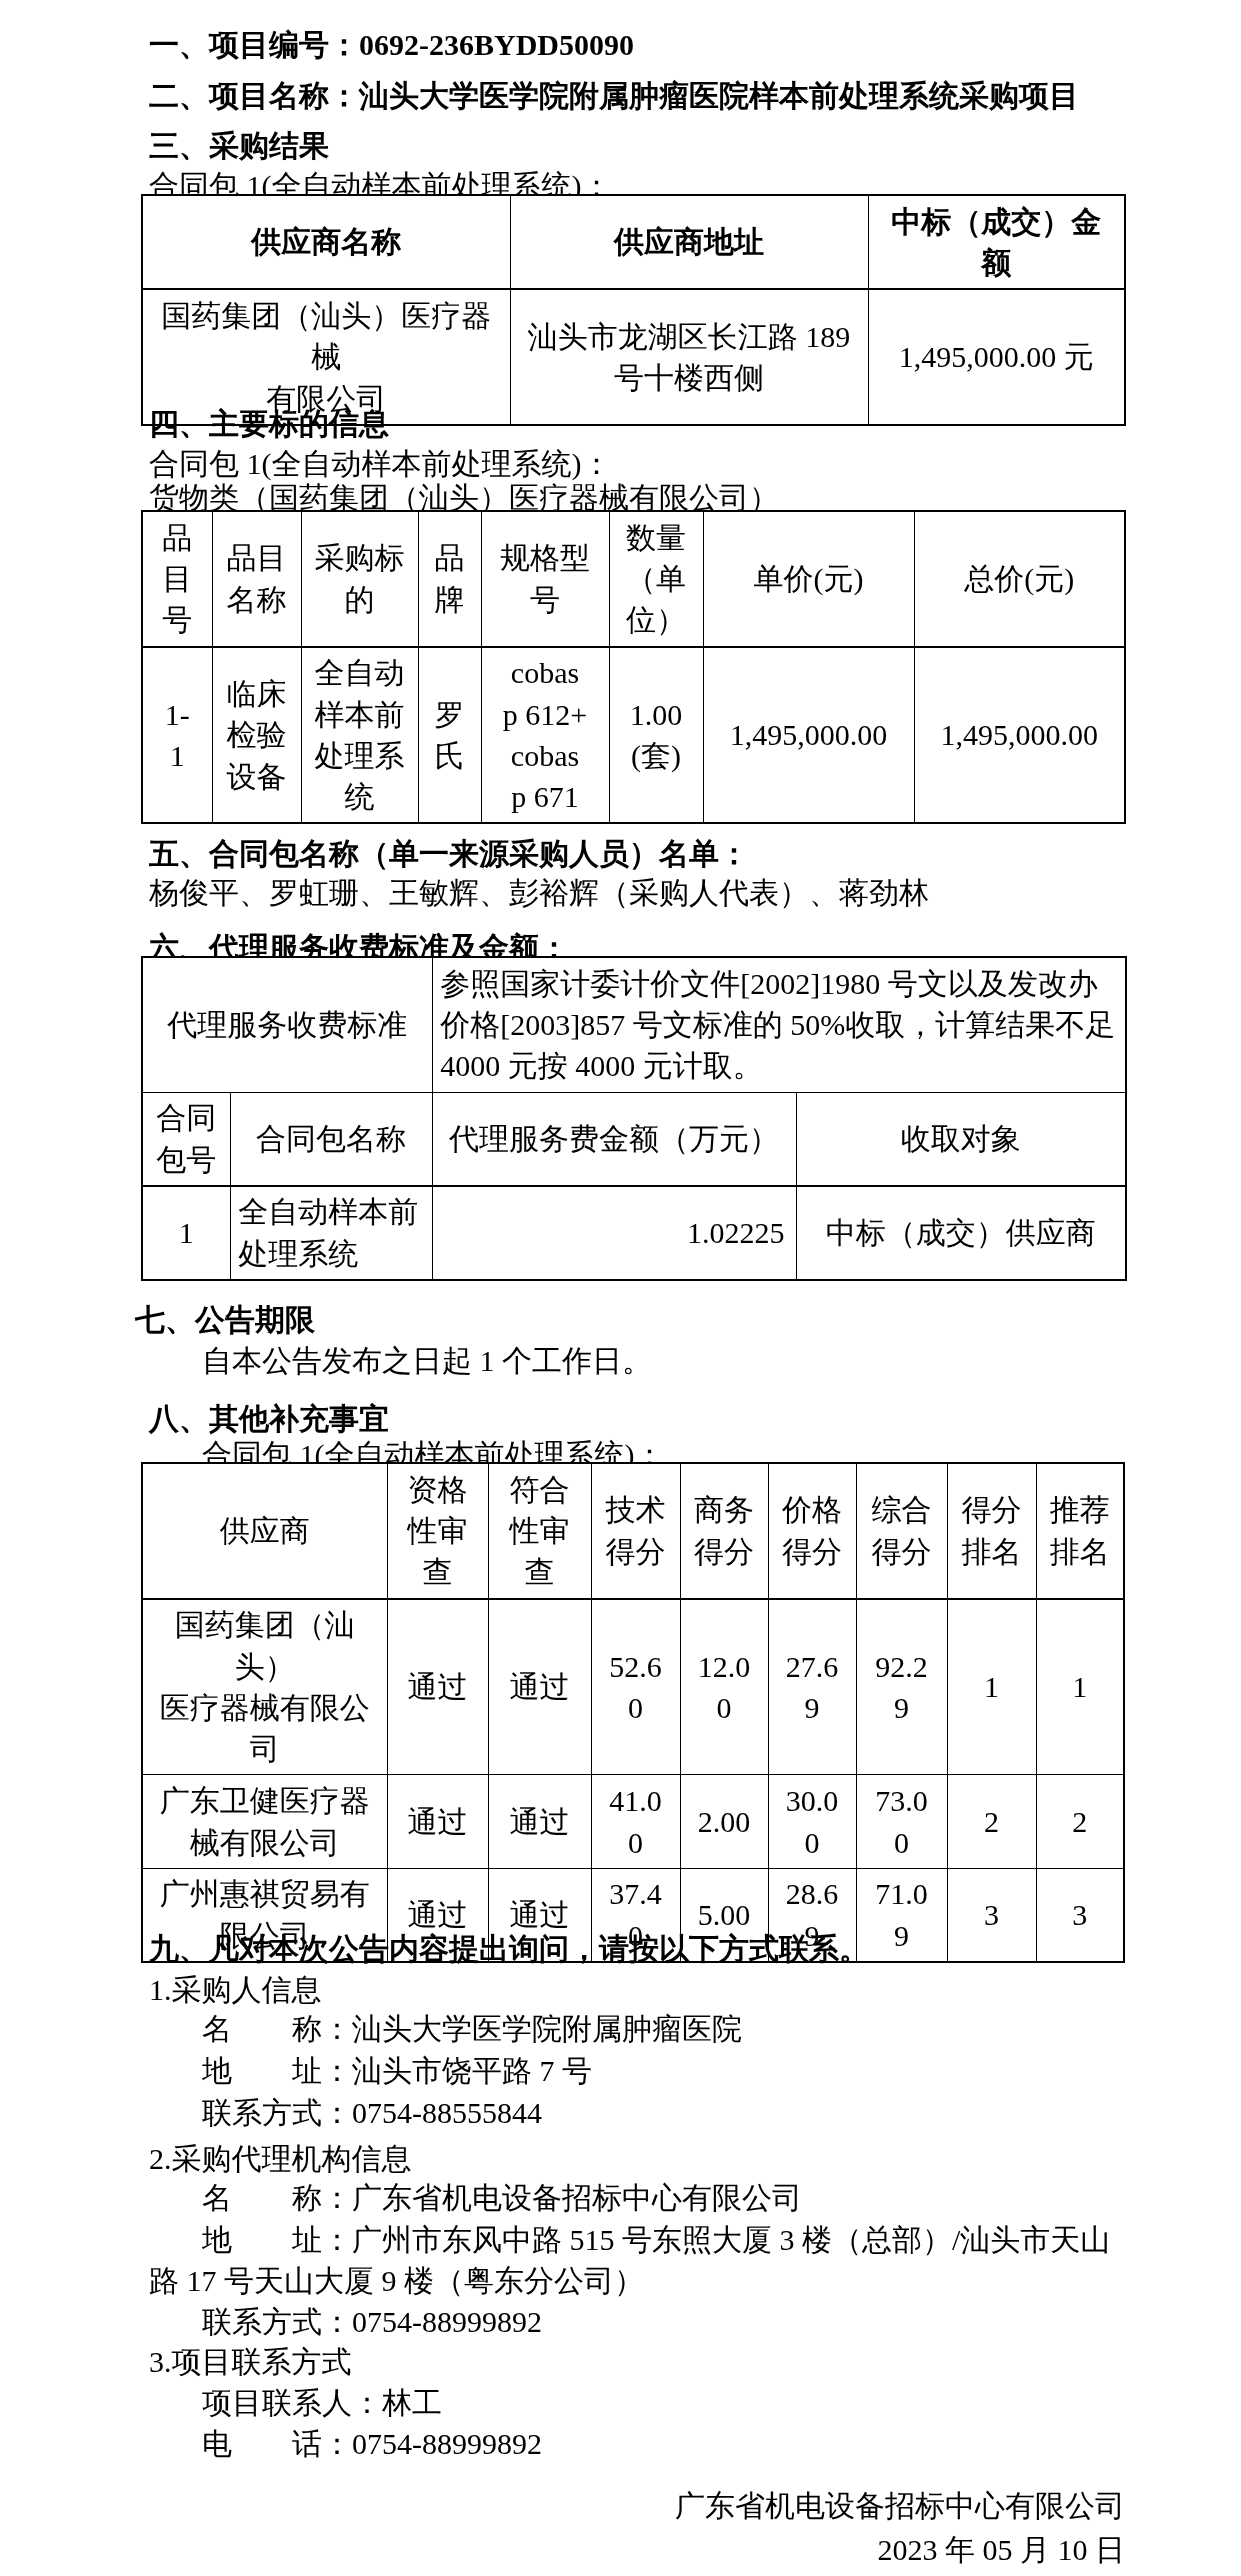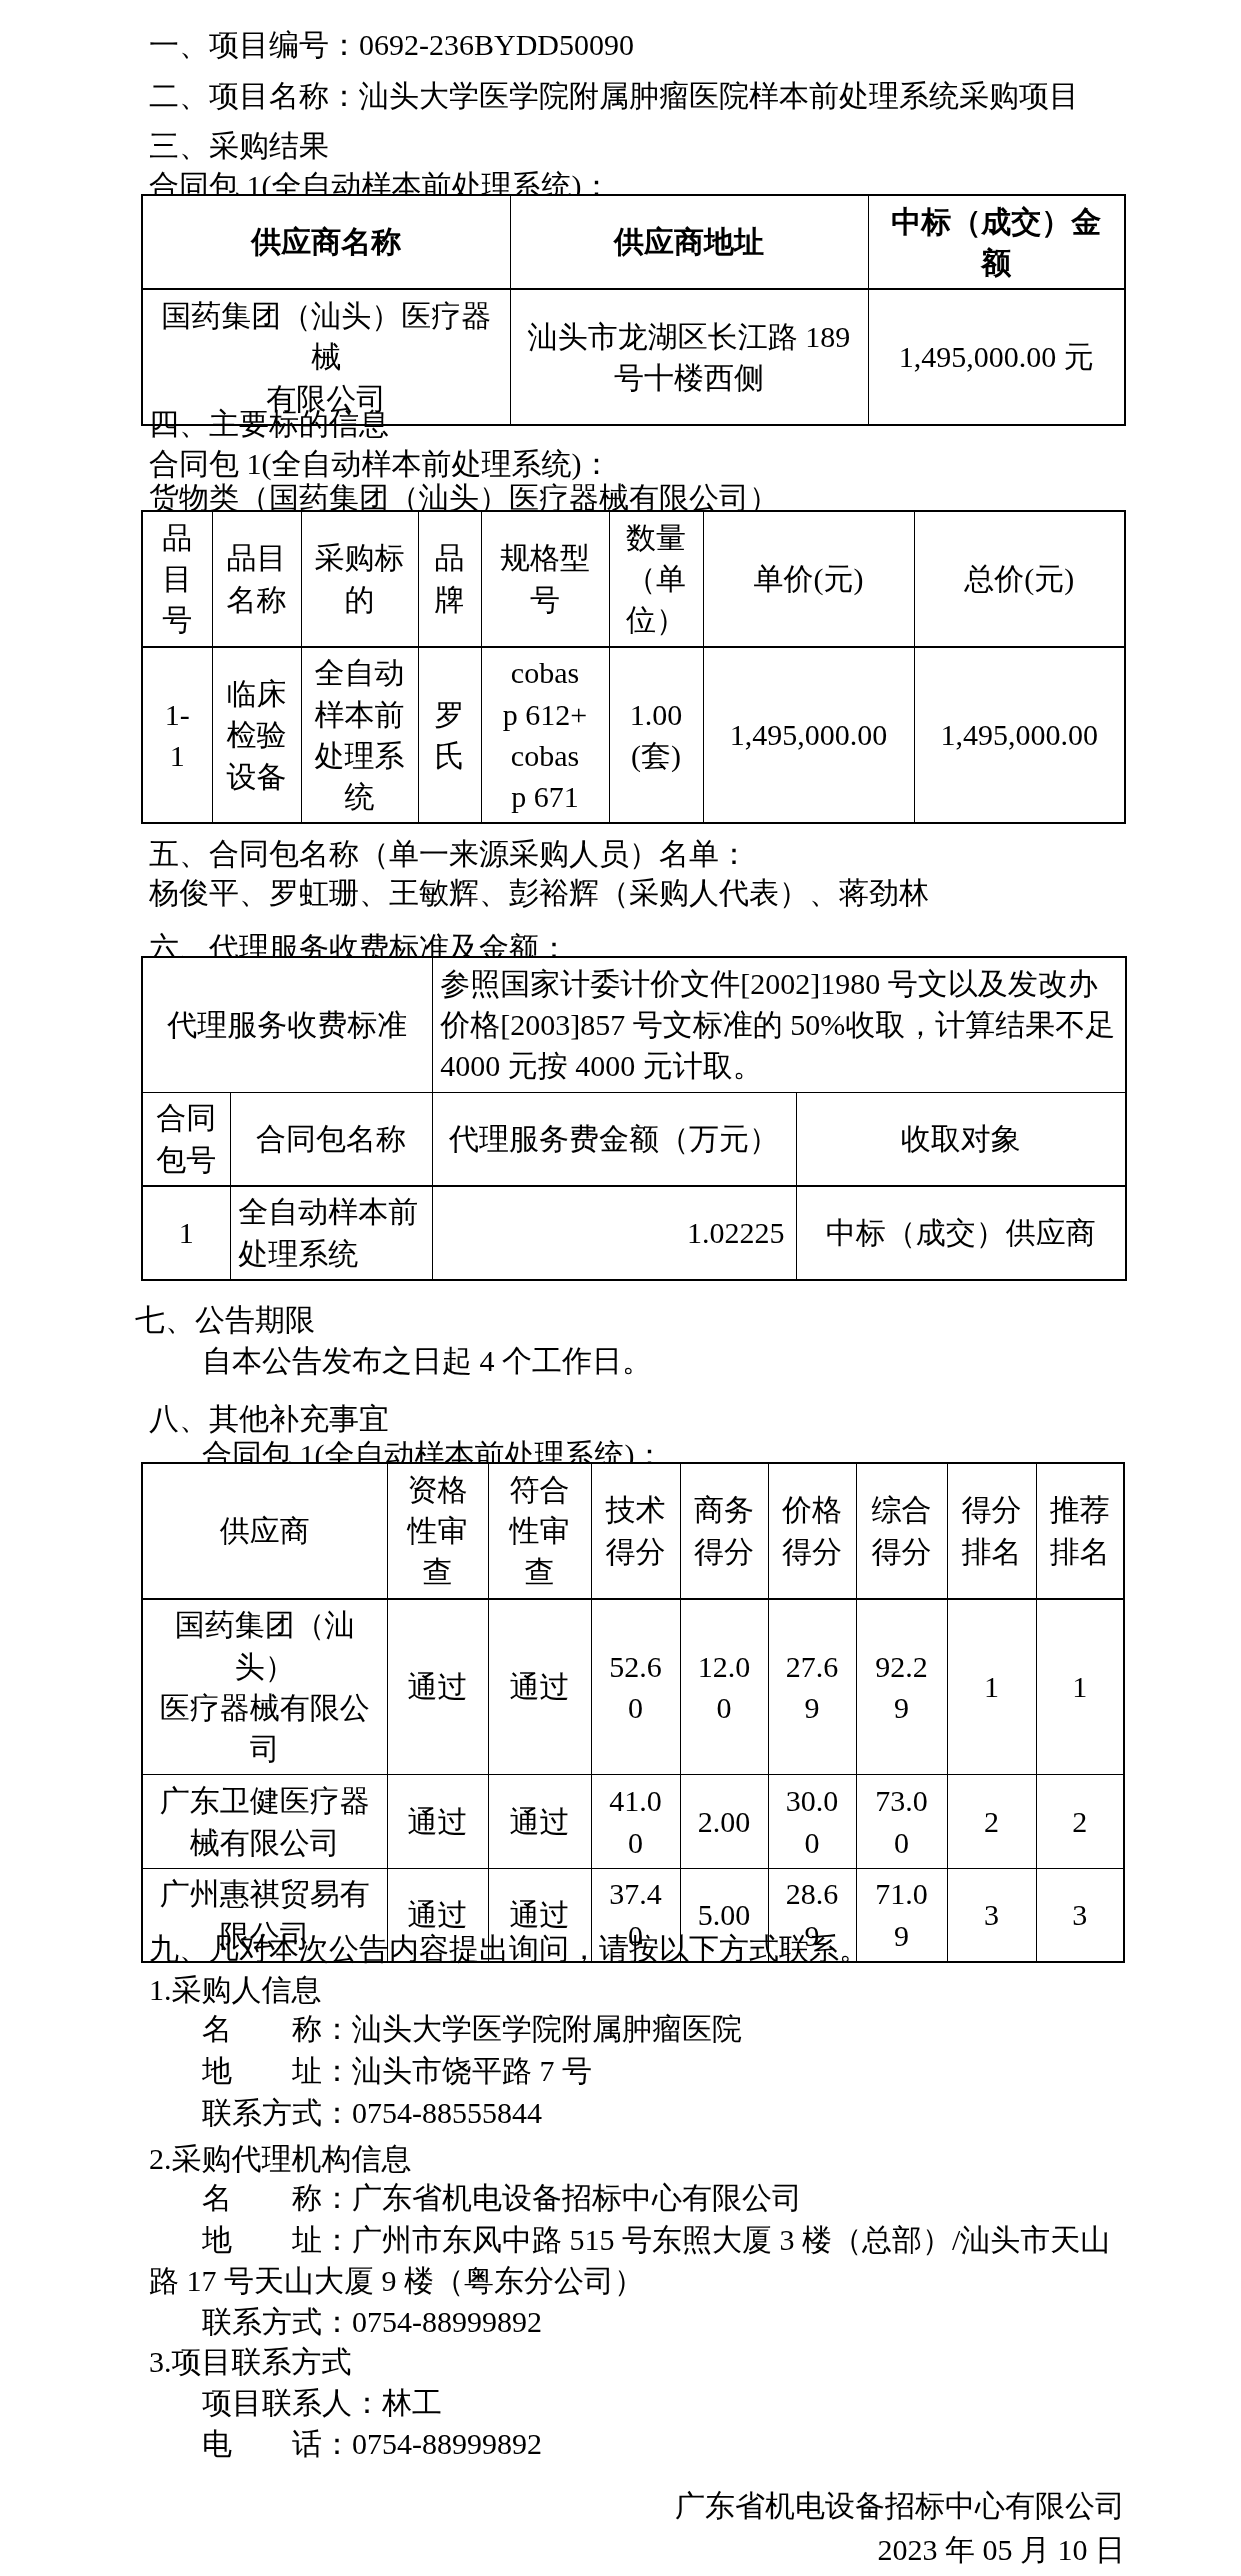--- a/index.html
+++ b/index.html
@@ -2,21 +2,21 @@
 <html style="font-size:12.5px"><head>
 <meta charset="utf-8">
 <style>
   html,body{margin:0;padding:0;}
   body{
     width:1242px;height:2576px;position:relative;background:#ffffff;color:#000000;
     font-family:"Liberation Serif","DejaVu Serif",serif;
     font-size:30px;line-height:1.42;
   }
   .abs{position:absolute;white-space:nowrap;}
-  .b{font-weight:normal;}
+  .b{font-weight:bold;}
   table{border-collapse:collapse;table-layout:fixed;background:#fff;white-space:normal;}
   table.t{border:2.3px solid #000;}
   td{
     border:1.6px solid #000;text-align:center;vertical-align:middle;
     padding:4.7px 7.8px;white-space:pre-line;word-break:break-all;line-height:1.38;
   }
   tr.hsep td{border-bottom:2.3px solid #000;}
   .thb td{font-weight:bold;}
   td.al{text-align:left;}
   td.ar{text-align:right;padding-right:11px;}
@@ -143,21 +143,21 @@
     <td>1</td>
     <td class="al">全自动样本前
 处理系统</td>
     <td class="ar">1.02225</td>
     <td>中标（成交）供应商</td>
   </tr>
 </tbody>
   </table>
 
 <div class="abs b" style="top:1299px;left:135px">七、公告期限</div>
-<div class="abs" style="top:1340px;left:202px">自本公告发布之日起 4 个工作日。</div>
+<div class="abs" style="top:1340px;left:202px">自本公告发布之日起 1 个工作日。</div>
 <div class="abs b" style="top:1398px;left:149px">八、其他补充事宜</div>
 <div class="abs" style="top:1434px;left:202px">合同包 1(全自动样本前处理系统)：</div>
 
 <table class="abs t" style="top:1462px;left:141px;width:984px">
   <colgroup>
     <col style="width:245px">
       <col style="width:101px">
       <col style="width:103px">
       <col style="width:89px">
     <col style="width:88px">

